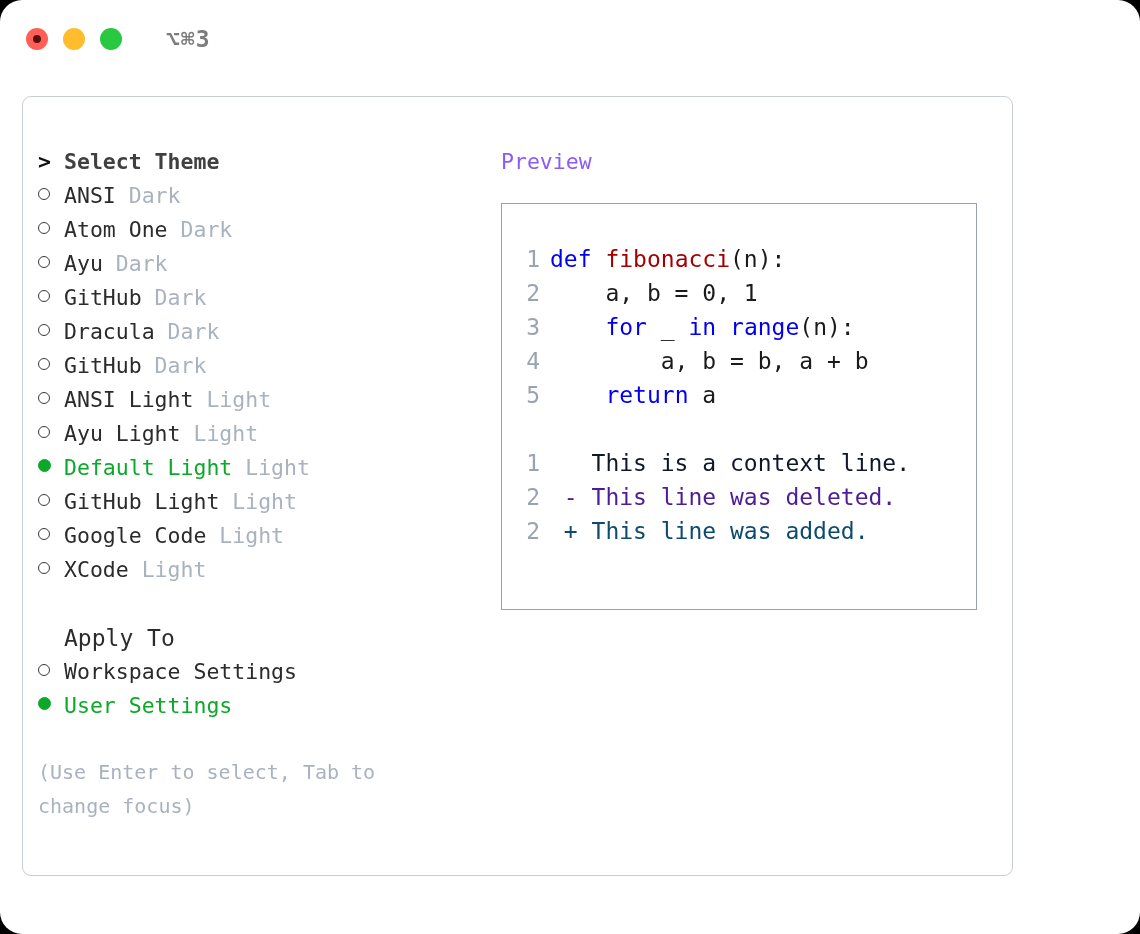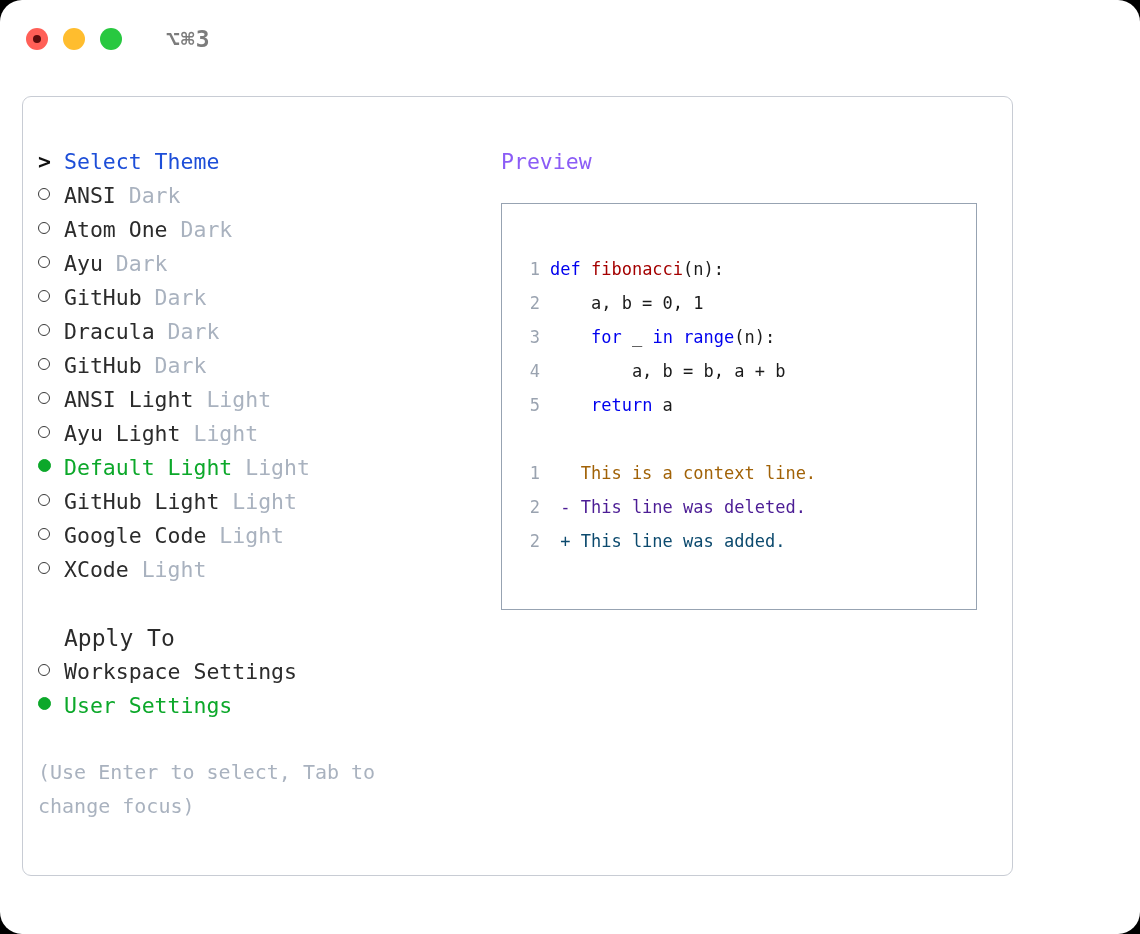--- a/index.html
+++ b/index.html
@@ -108,22 +108,22 @@
     line-height: 34px;
     color: #2b2b2b;
   }
   .row .label { line-height: 34px; }
   .tag {
     color: #a9b2bf;
     line-height: 34px;
   }
 
   .row.header .label {
-    font-weight: normal;
-    color: #1d4ed8;
+    font-weight: bold;
+    color: #404040;
   }
   .row.header .marker {
     font-weight: bold;
     color: #111111;
   }
 
   .row.selected .label { color: #0ca82a; }
 
   
   .radio {
@@ -179,37 +179,37 @@
     width: 476px;
     height: 407px;
     border: 1.6px solid #97a3b2;
     box-sizing: border-box;
     background: #ffffff;
     position: relative;
   }
   .code {
     position: absolute;
     left: 16px;
-    top: 48px;
-    font-size: 17px;
+    top: 38px;
+    font-size: 23px;
     line-height: 34px;
     white-space: pre;
   }
   .code-line { white-space: pre; }
   .lineno {
     display: inline-block;
     width: 22px;
     text-align: right;
     color: #9aa3b0;
     margin-right: 10px;
   }
   .kw  { color: #0000ee; }
   .fn  { color: #a40000; }
   .pl  { color: #1a1a1a; }
-  .ctx { color: #a16207; }
+  .ctx { color: #0f172a; }
   .del { color: #4c1d95; }
   .add { color: #0c4a6e; }
   .blank-line { height: 34px; }
 </style>
 </head>
 <body>
 
 <div class="window">
 
   <div class="titlebar">

